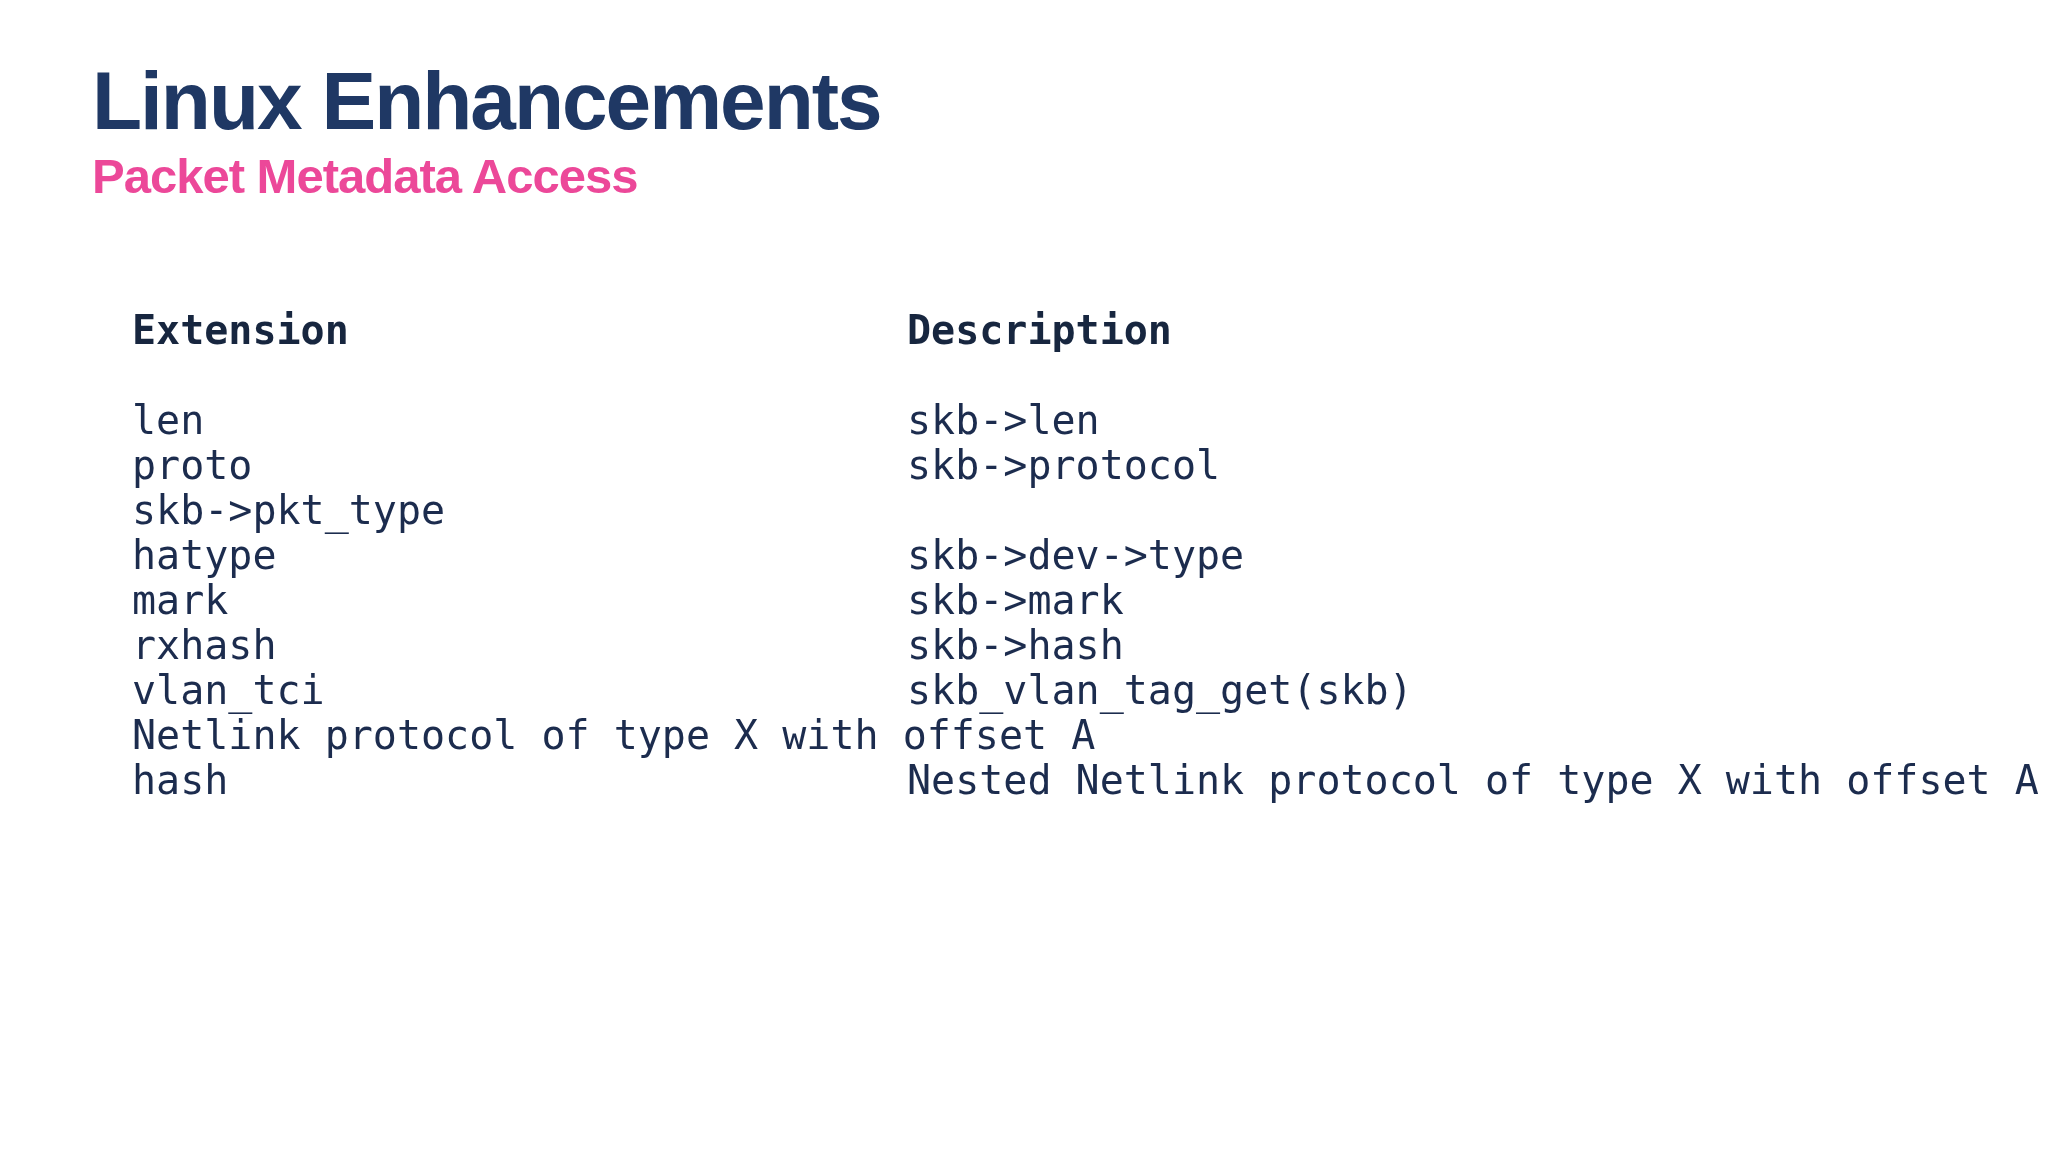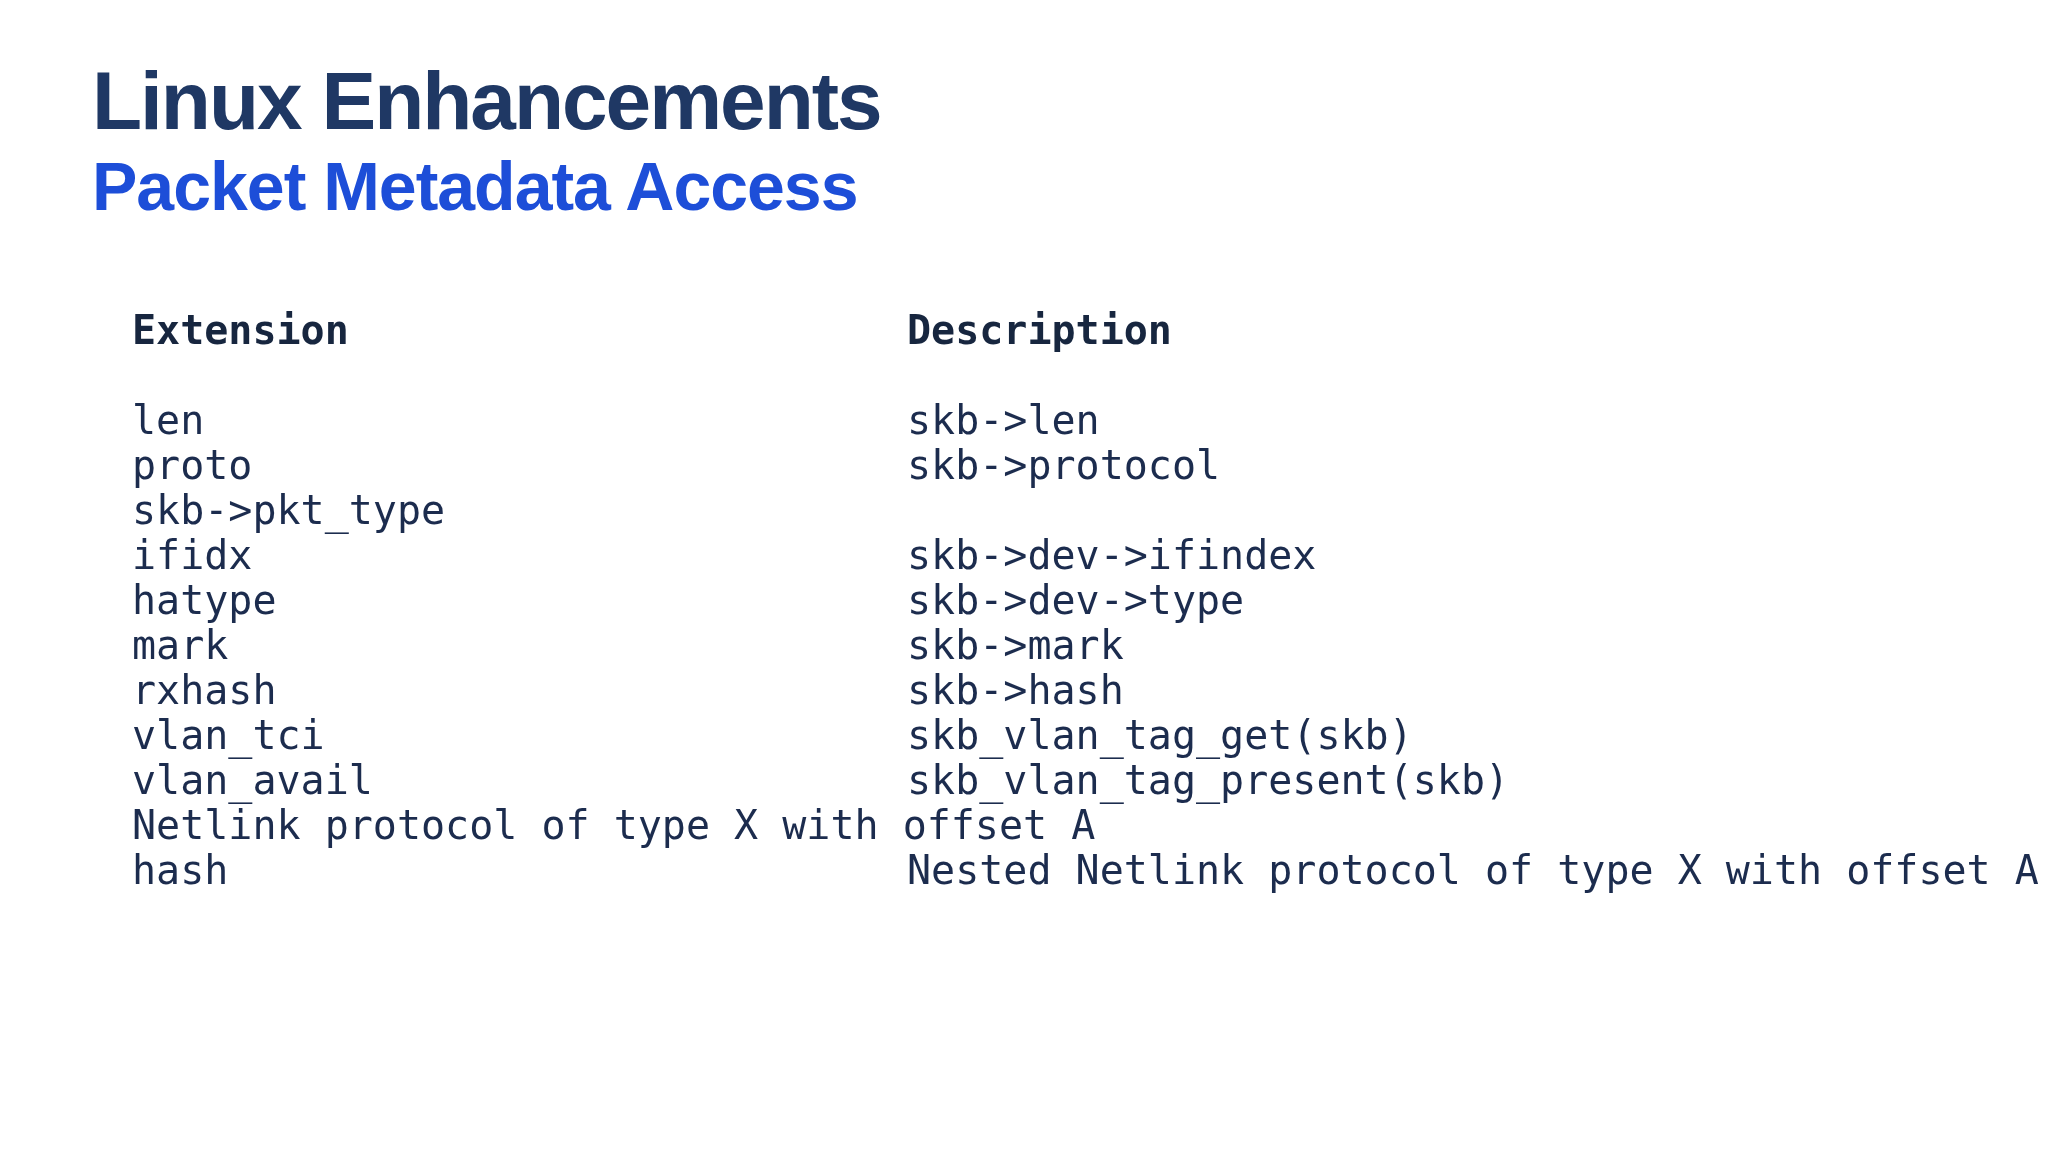--- a/index.html
+++ b/index.html
@@ -26,24 +26,24 @@
     font-weight: 700;
     font-size: 82px;
     line-height: 1.0;
     letter-spacing: -2px;
     color: #1f3864;
   }
   .slide-subtitle {
     margin: 10px 0 0 0;
     font-family: "Liberation Sans", sans-serif;
     font-weight: 700;
-    font-size: 68px;
+    font-size: 49px;
     line-height: 1.0;
     letter-spacing: -1px;
-    color: #1d4ed8;
+    color: #ec4899;
   }
   .meta-table {
     position: absolute;
     left: 132px;
     top: 308px;
     font-family: "DejaVu Sans Mono", "Liberation Mono", monospace;
     font-size: 40px;
     line-height: 45px;
     color: #1c2c4e;
   }
@@ -90,24 +90,20 @@
 
   <div class="trow">
     <div class="cell-ext">proto</div>
     <div class="cell-desc">skb-&gt;protocol</div>
   </div>
 
   <div class="trow">
     <div class="cell-desc">skb-&gt;pkt_type</div>
   </div>
 
-  <div class="trow">
-    <div class="cell-ext">ifidx</div>
-    <div class="cell-desc">skb-&gt;dev-&gt;ifindex</div>
-  </div>
 
   <div class="trow">
     <div class="cell-ext">hatype</div>
     <div class="cell-desc">skb-&gt;dev-&gt;type</div>
   </div>
 
   <div class="trow">
     <div class="cell-ext">mark</div>
     <div class="cell-desc">skb-&gt;mark</div>
   </div>
@@ -115,24 +111,20 @@
   <div class="trow">
     <div class="cell-ext">rxhash</div>
     <div class="cell-desc">skb-&gt;hash</div>
   </div>
 
   <div class="trow">
     <div class="cell-ext">vlan_tci</div>
     <div class="cell-desc">skb_vlan_tag_get(skb)</div>
   </div>
 
-  <div class="trow">
-    <div class="cell-ext">vlan_avail</div>
-    <div class="cell-desc">skb_vlan_tag_present(skb)</div>
-  </div>
 
 
   <div class="trow">
     <div class="cell-desc">Netlink protocol of type X with offset A</div>
   </div>
 
   <div class="trow">
     <div class="cell-ext">hash</div>
     <div class="cell-desc">Nested Netlink protocol of type X with offset A</div>
   </div>

